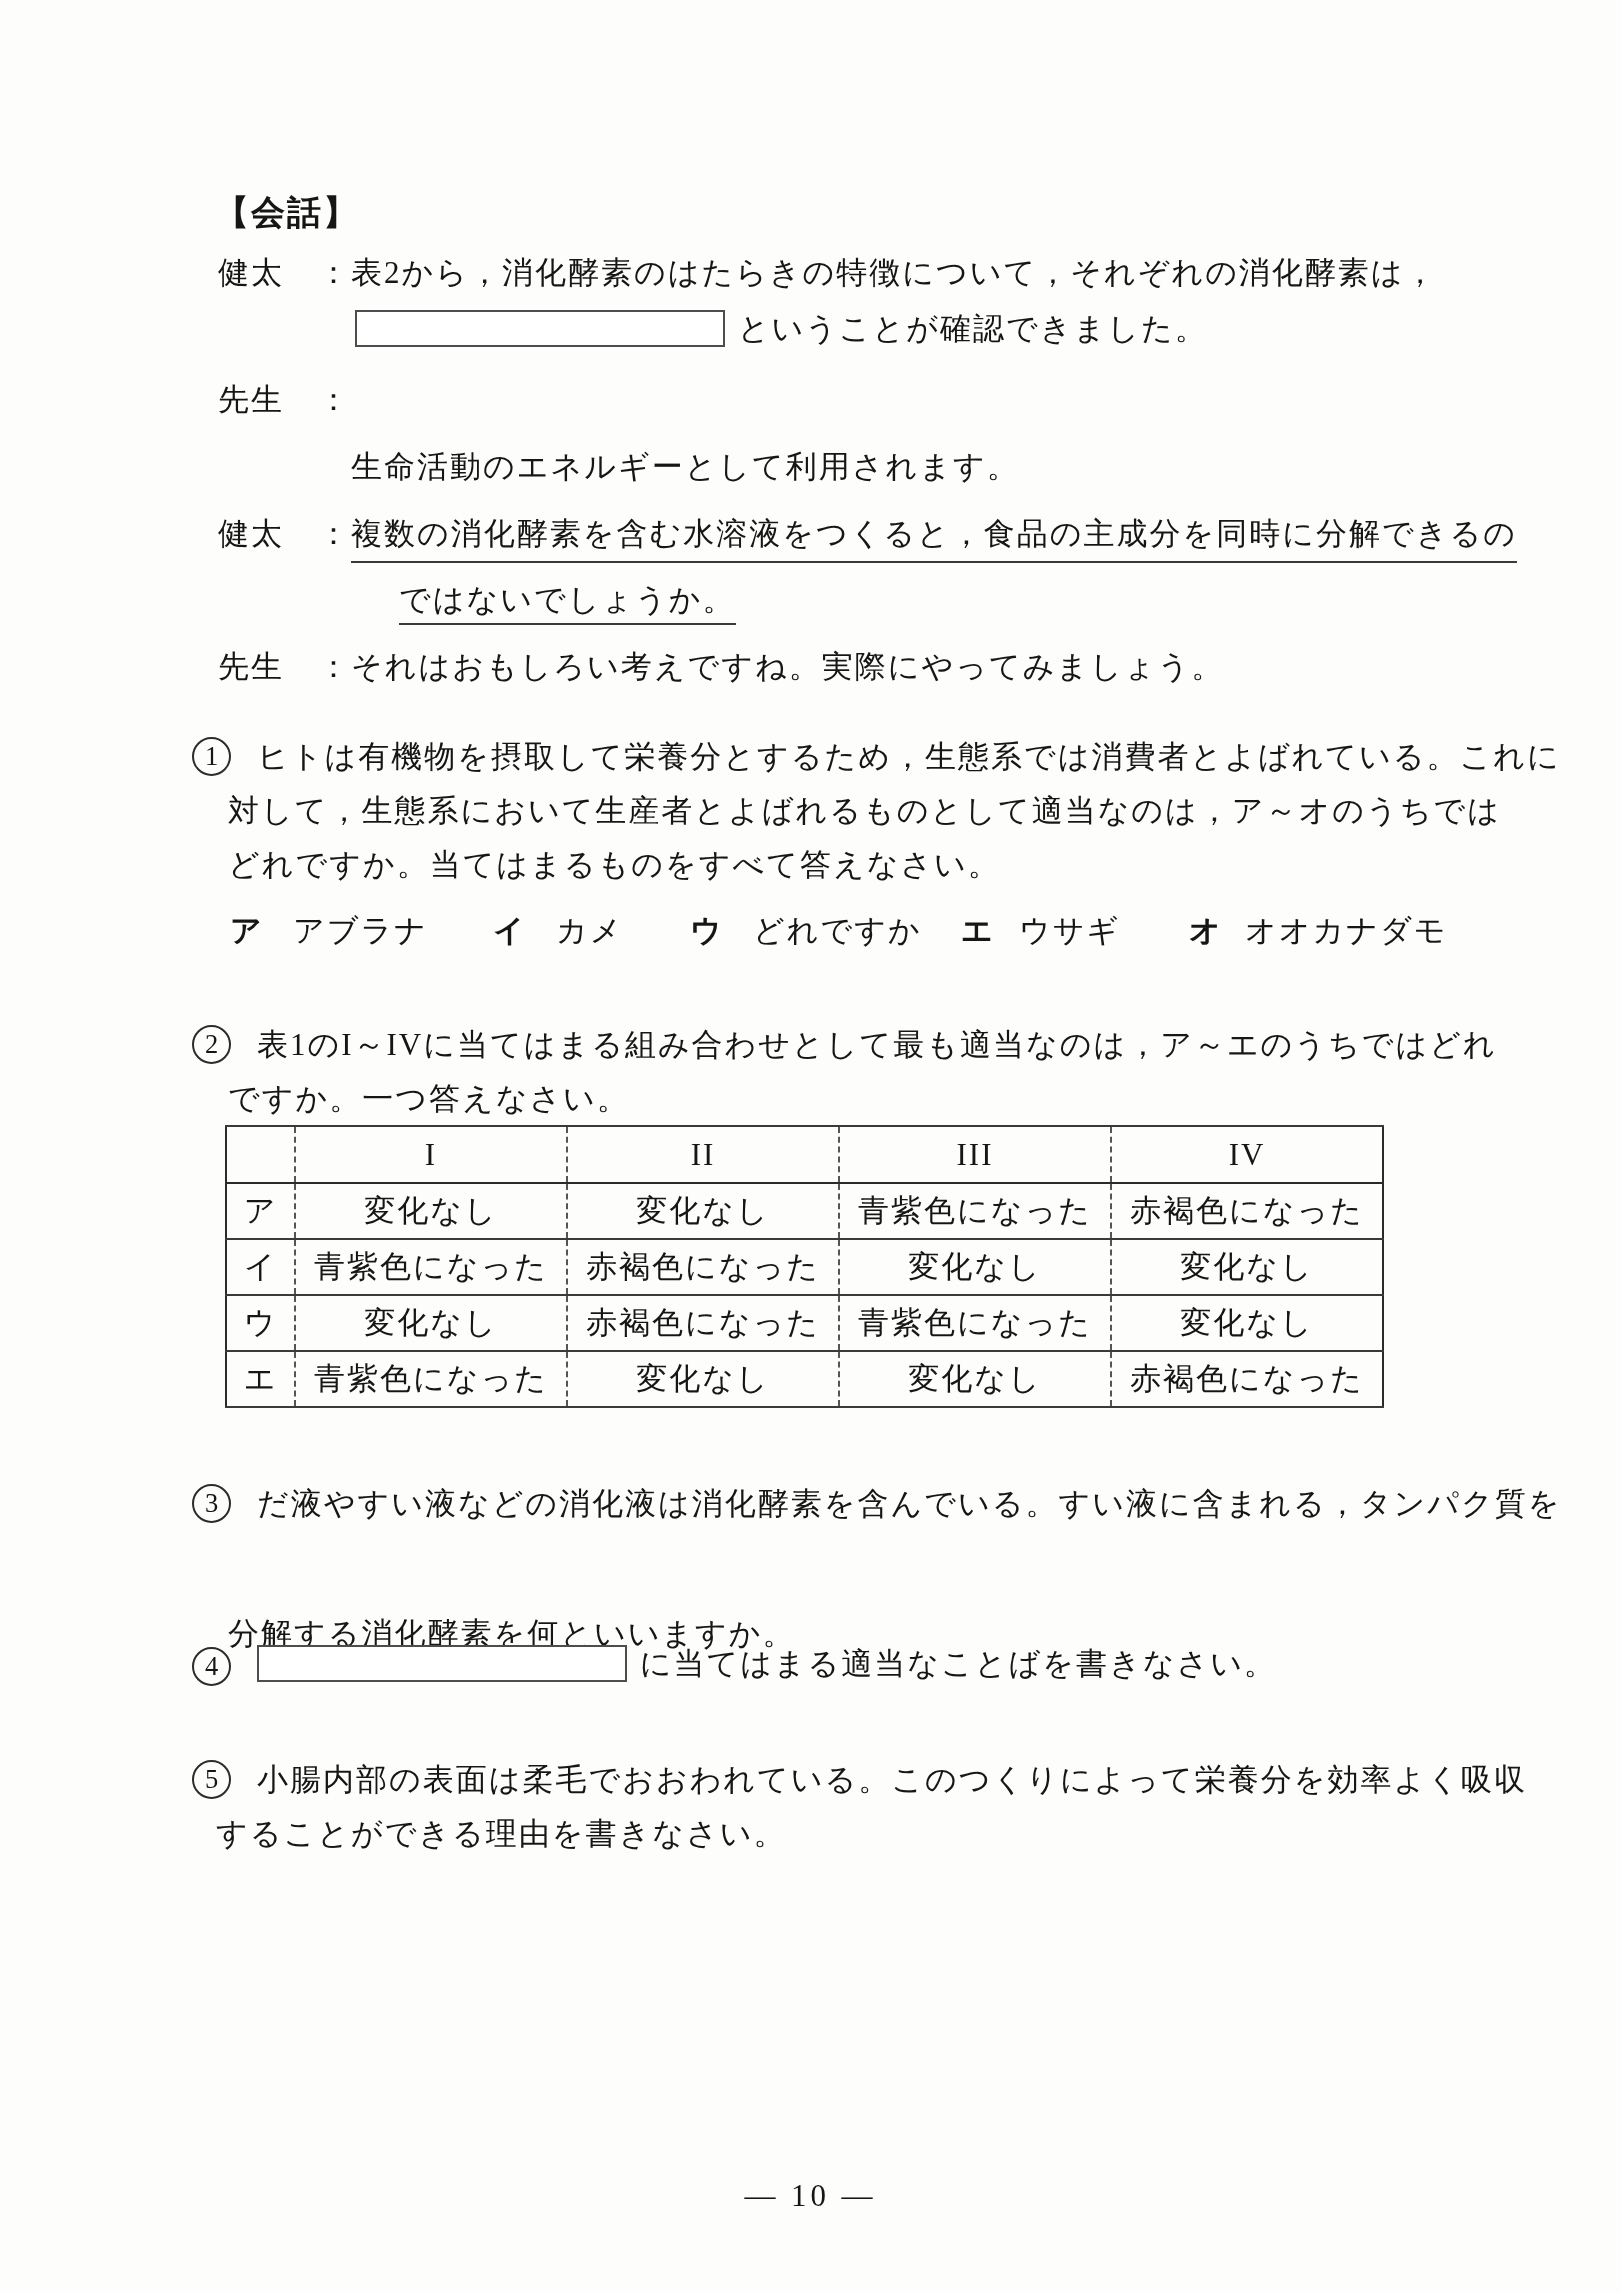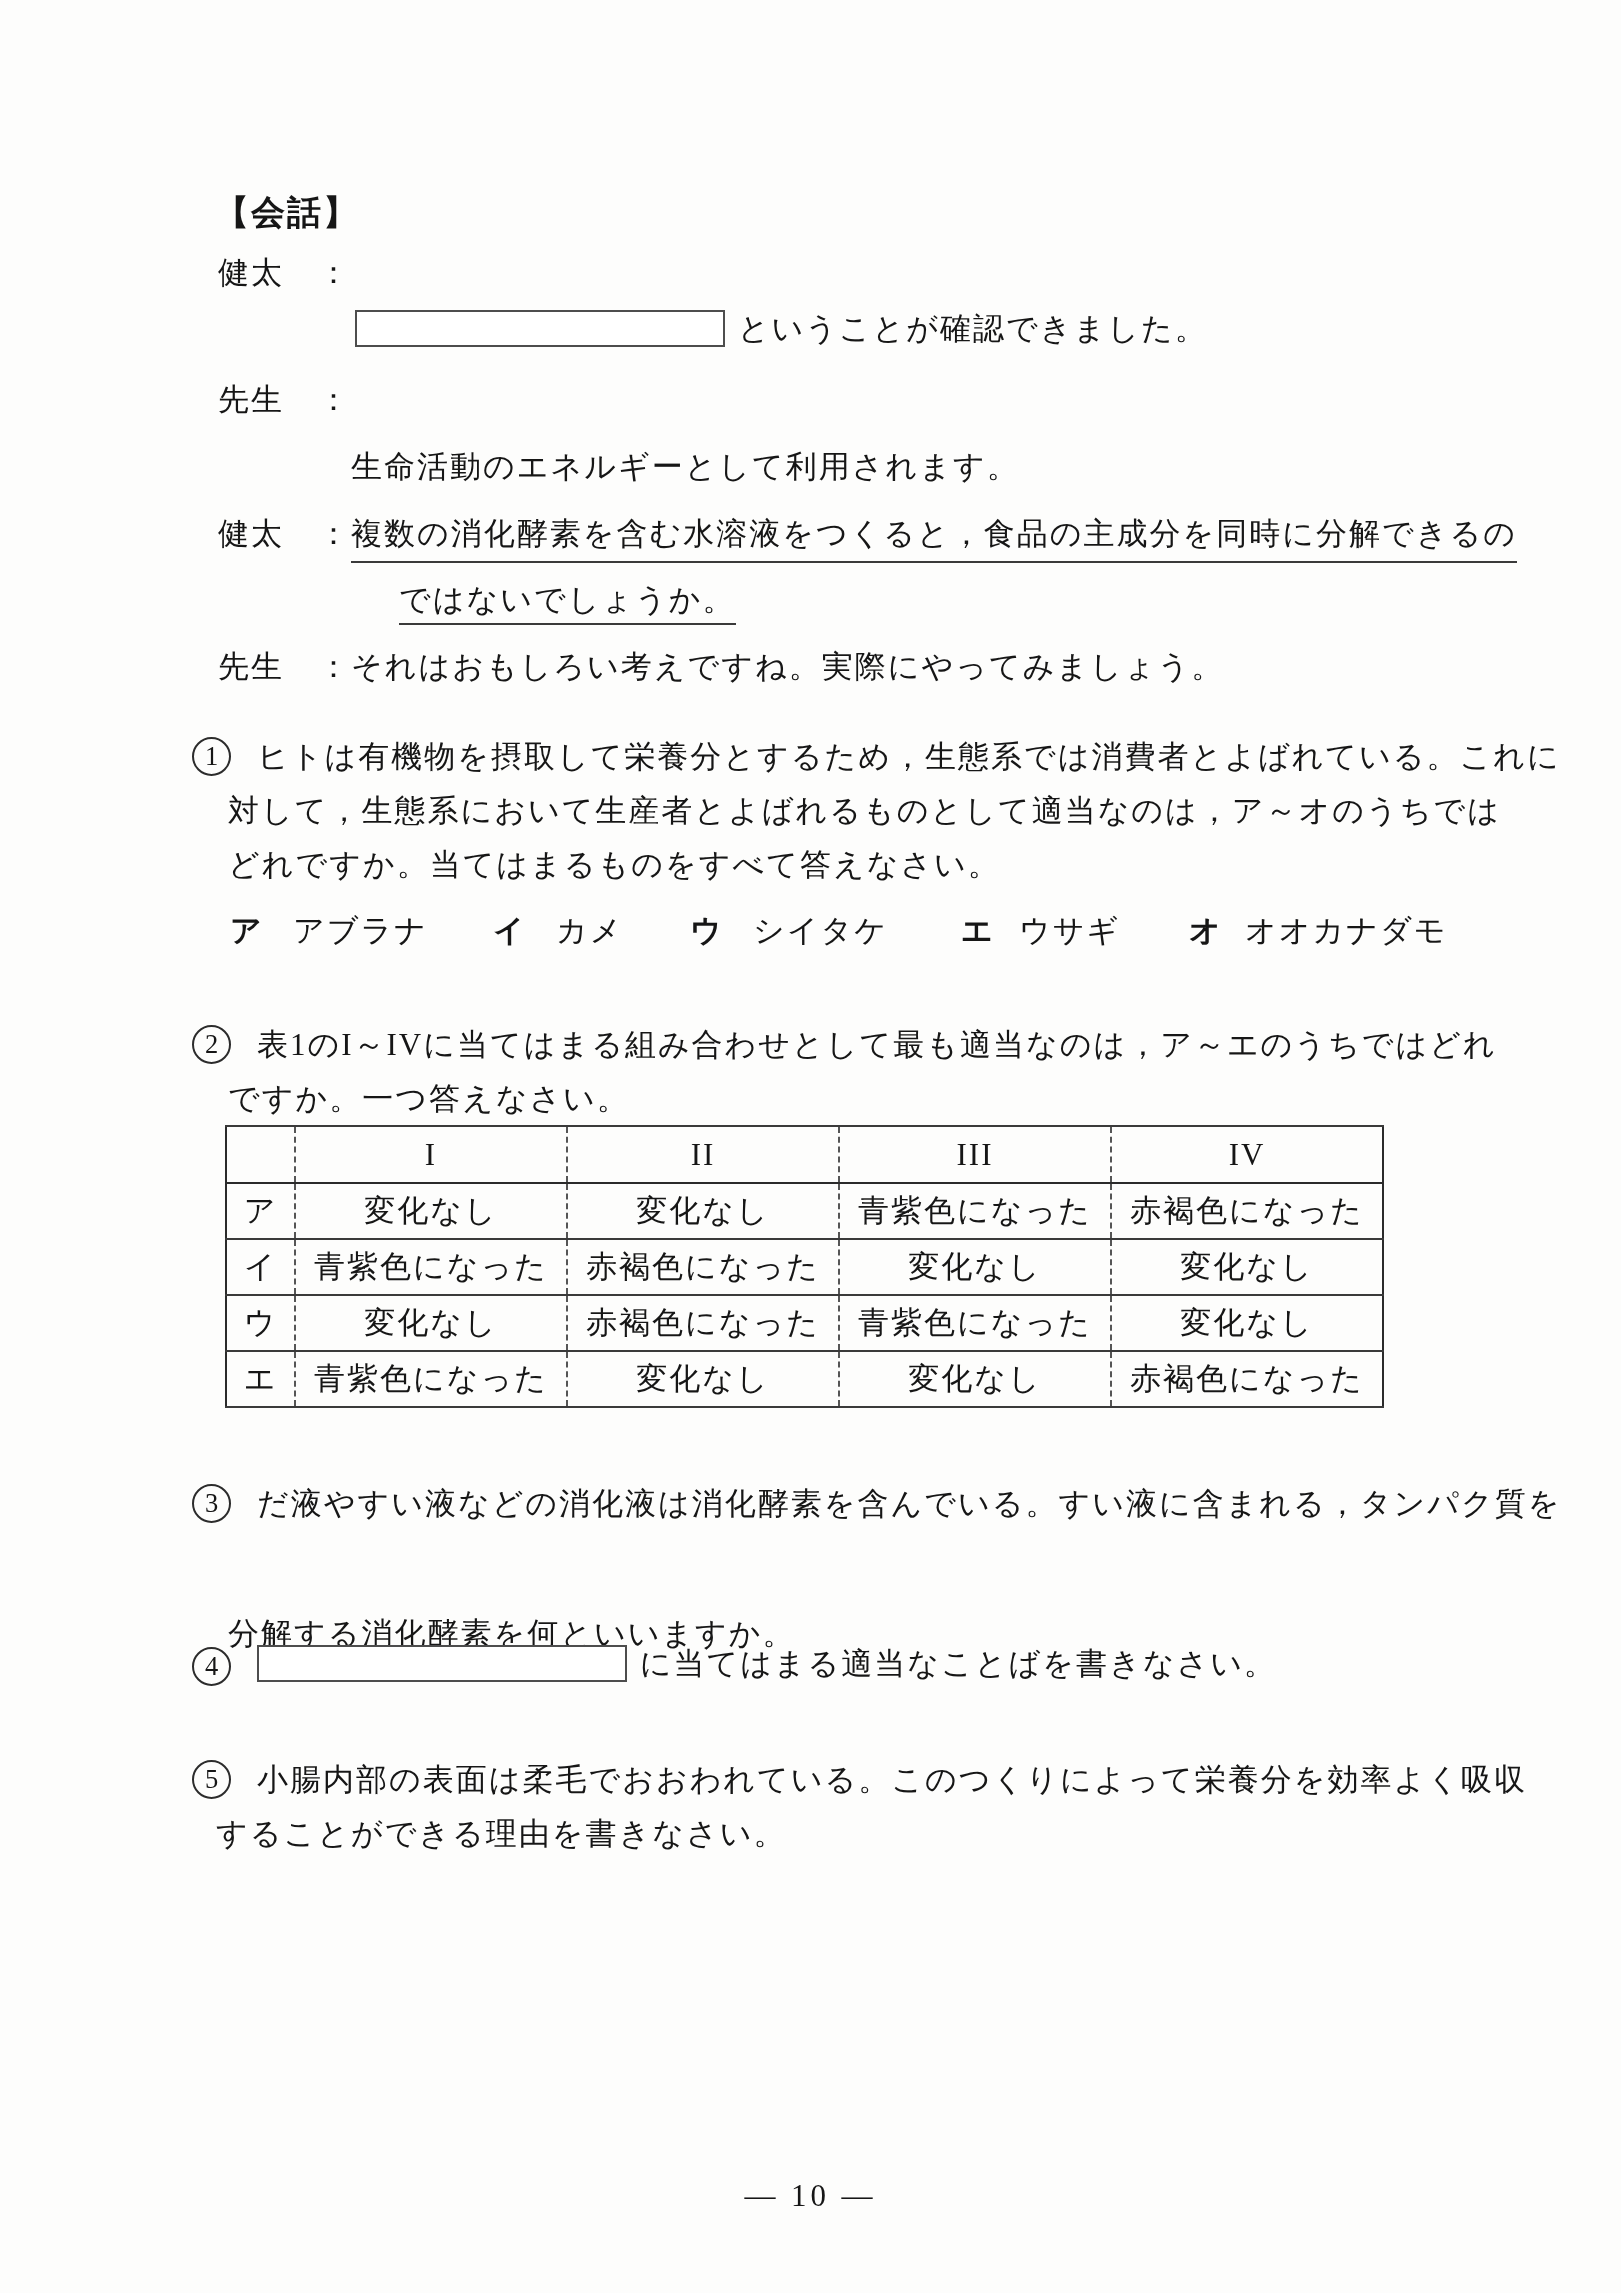--- a/index.html
+++ b/index.html
@@ -72,20 +72,21 @@
   }
 </style>
 </head>
 <body>
 
 <div class="line heading" style="left:209px; top:191px;margin-left:6px;">【会話】</div>
 
 <div class="line turn" style="left:218px; top:251px;">
   <span class="speaker">健太</span>
   <span class="colon">：</span>
+  <span>表2から，消化酵素のはたらきの特徴について，それぞれの消化酵素は，</span>
 </div>
 
 <div class="line boxline" style="left:347px; top:306px;padding-left:8px;">
   <span class="blank-box"></span>
   <span class="after">ということが確認できました。</span>
 </div>
 
 <div class="line turn" style="left:218px; top:378px;">
   <span class="speaker">先生</span>
   <span class="colon">：</span>
@@ -111,21 +112,21 @@
 <div class="line" style="left:257px; top:735px;">ヒトは有機物を摂取して栄養分とするため，生態系では消費者とよばれている。これに</div>
 <div class="line" style="left:228px; top:789px;">対して，生態系において生産者とよばれるものとして適当なのは，ア～オのうちでは</div>
 <div class="line" style="left:228px; top:843px;">どれですか。当てはまるものをすべて答えなさい。</div>
 
 <div>
   <span class="choice-label" style="left:230px; top:910px;">ア</span>
   <span class="choice-text" style="left:293px; top:910px;">アブラナ</span>
   <span class="choice-label" style="left:493px; top:910px;">イ</span>
   <span class="choice-text" style="left:556px; top:910px;">カメ</span>
   <span class="choice-label" style="left:690px; top:910px;">ウ</span>
-  <span class="choice-text" style="left:753px; top:910px;">シイタケ</span>
+  <span class="choice-text" style="left:753px; top:910px;">どれですか</span>
   <span class="choice-label" style="left:961px; top:910px;">エ</span>
   <span class="choice-text" style="left:1019px; top:910px;">ウサギ</span>
   <span class="choice-label" style="left:1189px; top:910px;">オ</span>
   <span class="choice-text" style="left:1245px; top:910px;">オオカナダモ</span>
 </div>
 
 <div class="qnum" style="left:192px; top:1025px;">2</div>
 <div class="line" style="left:257px; top:1023px;">表1のI～IVに当てはまる組み合わせとして最も適当なのは，ア～エのうちではどれ</div>
 <div class="line" style="left:228px; top:1077px;">ですか。一つ答えなさい。</div>
 

